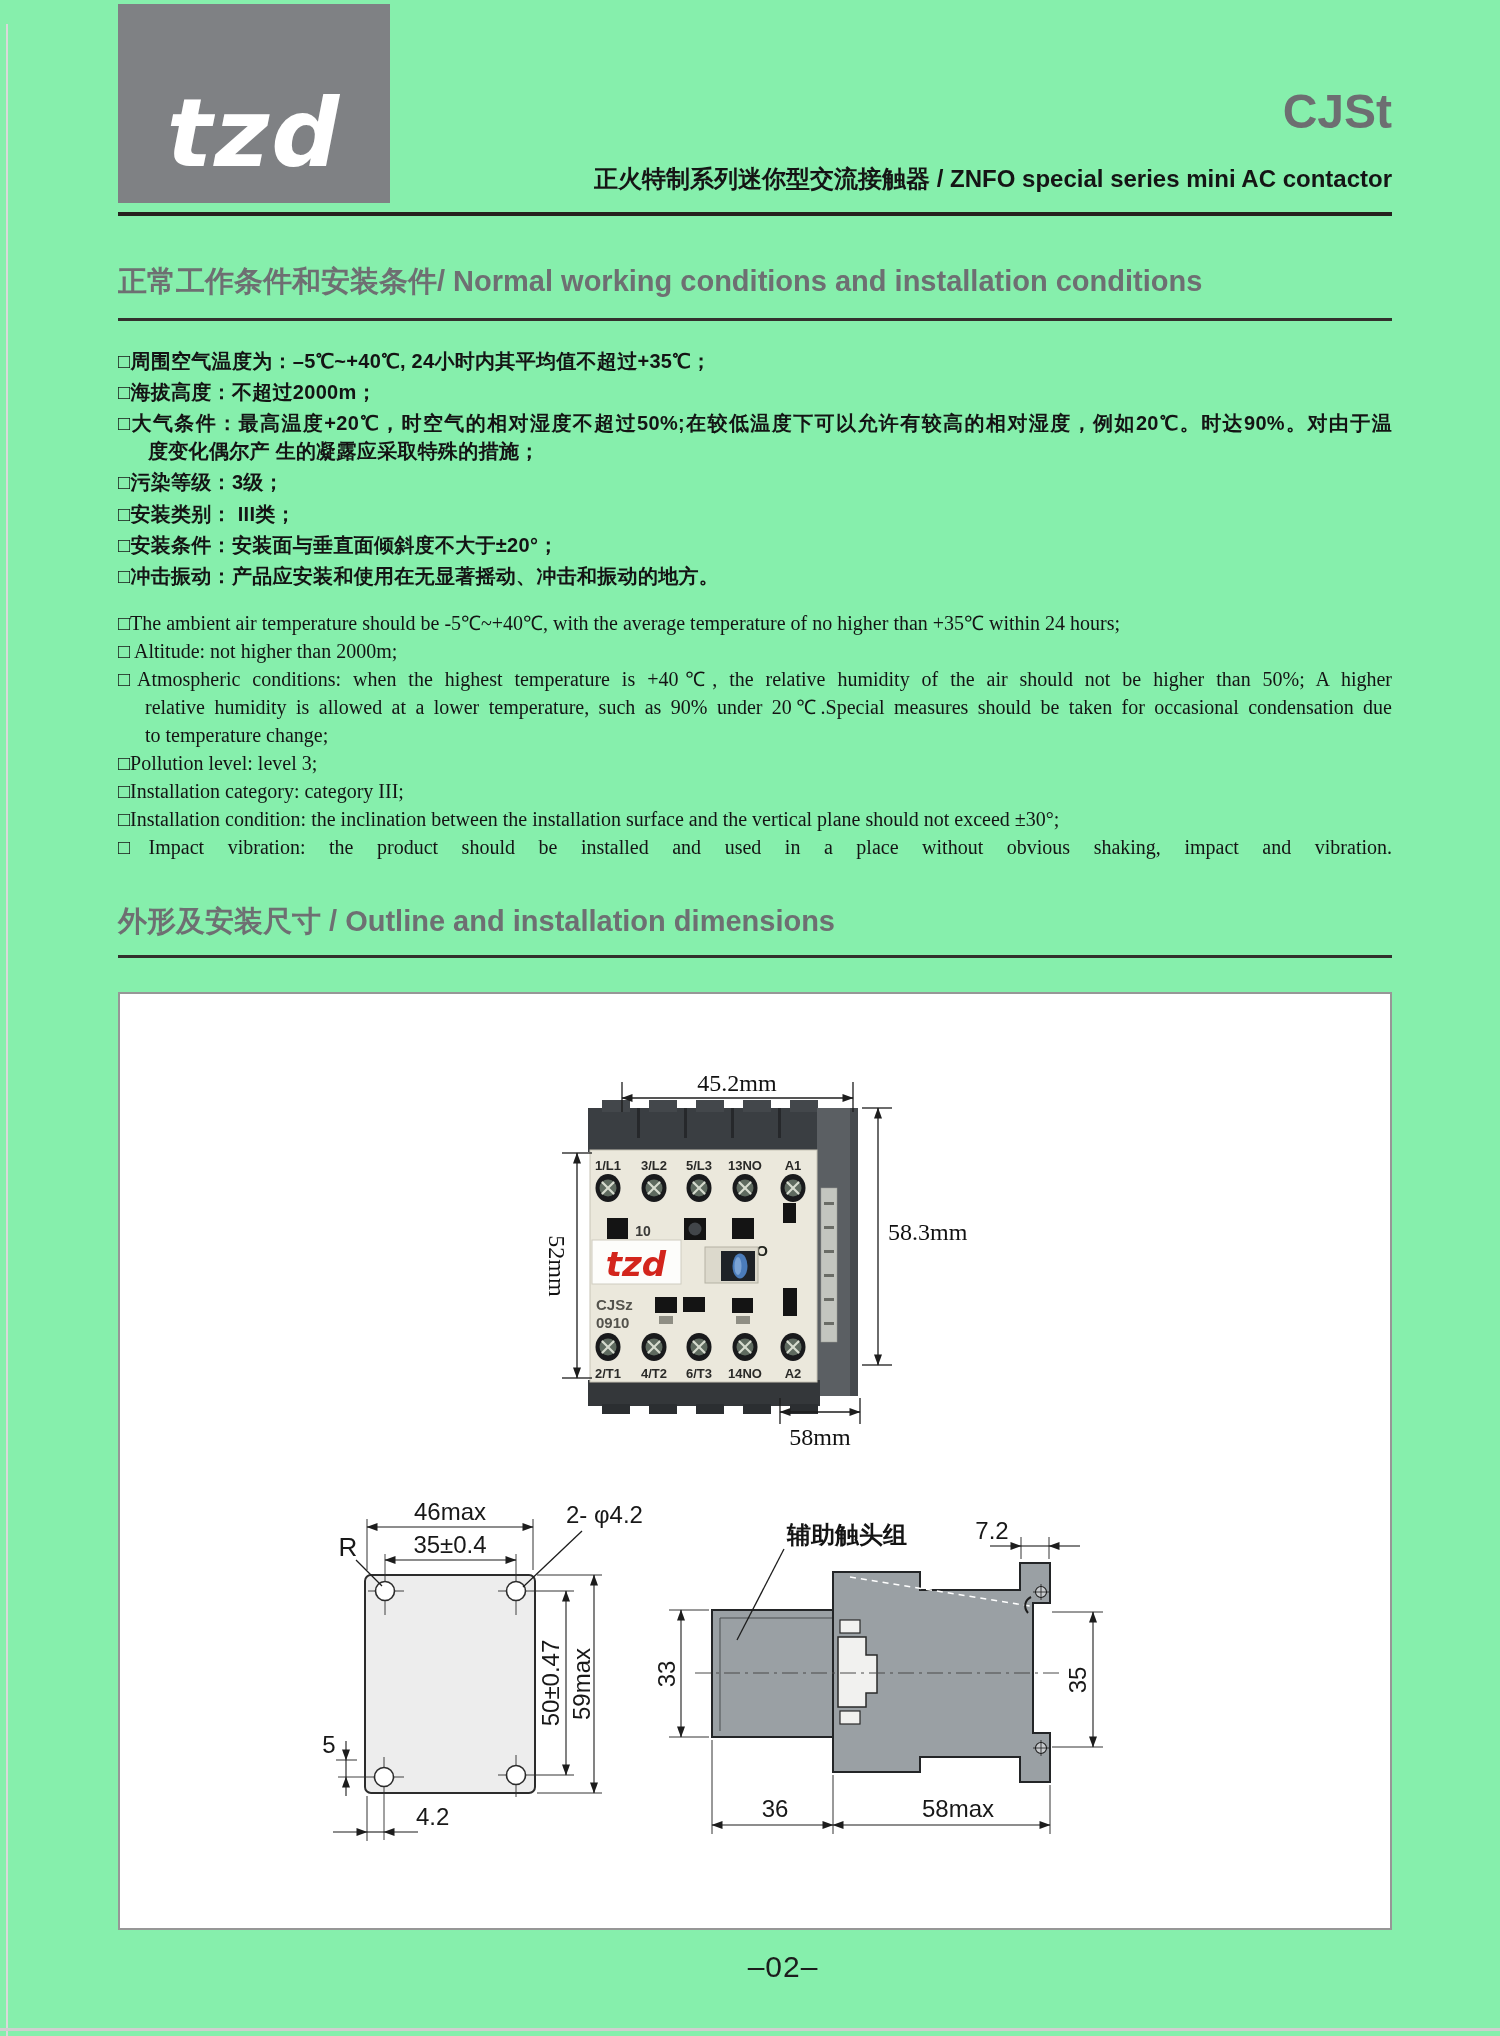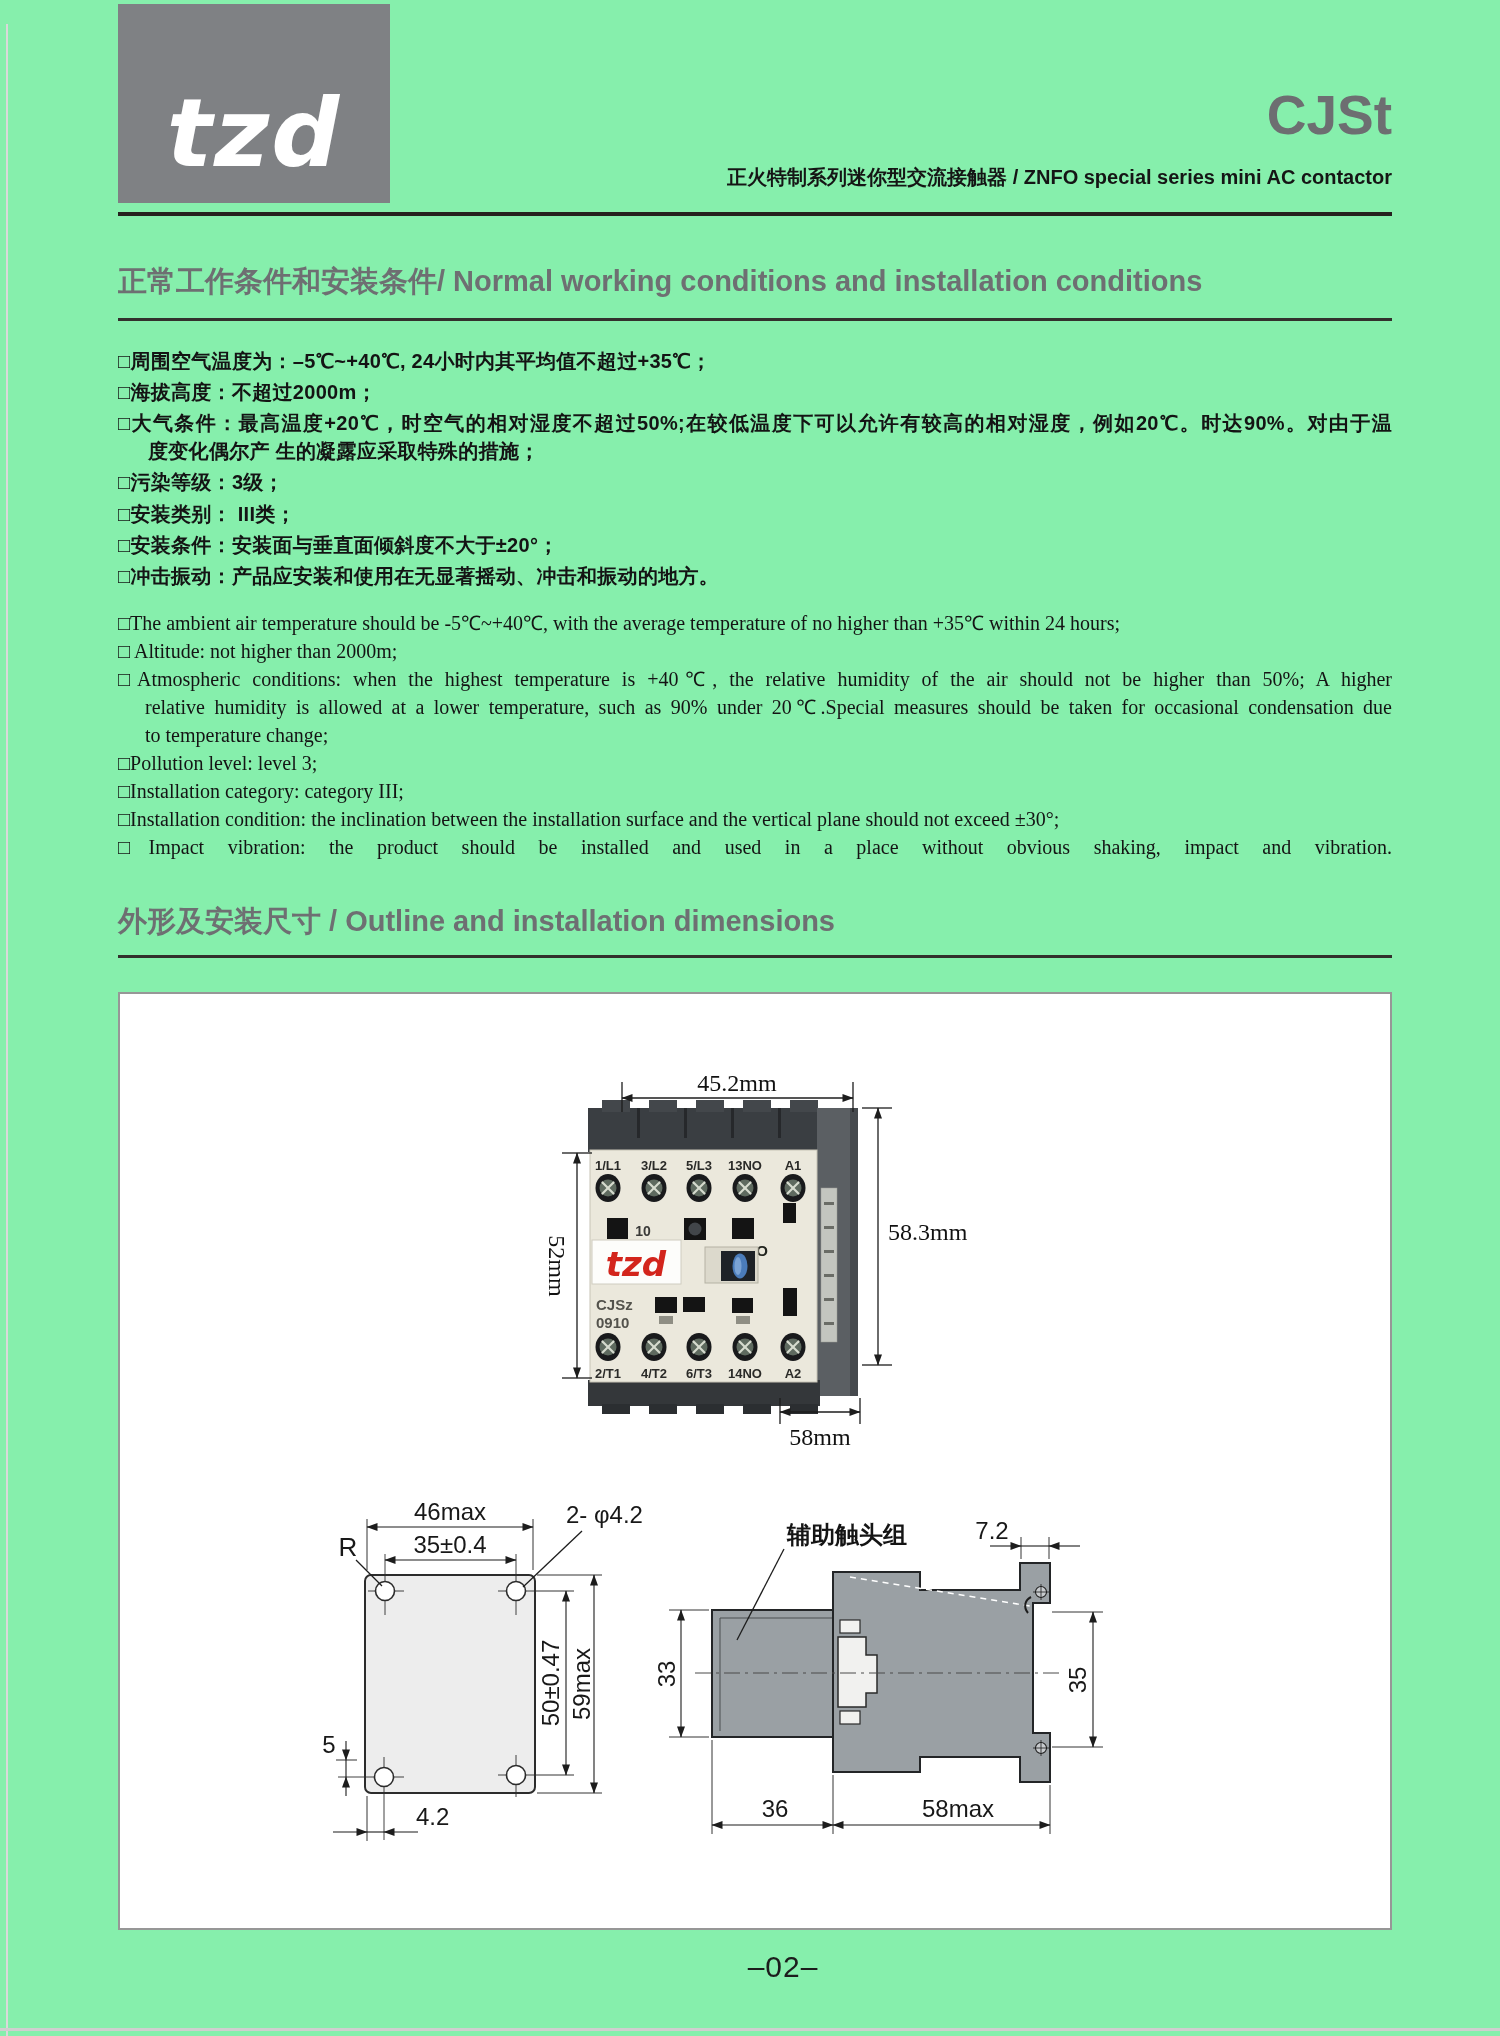--- a/index.html
+++ b/index.html
@@ -7,23 +7,23 @@
         font-family:"Liberation Sans",sans-serif;color:#111;}
   .abs{position:absolute;}
   
   #edge-left{left:6px;top:24px;width:2px;height:2012px;background:#d9d9d9;}
   #edge-bottom{left:0;top:2028px;width:1500px;height:3px;background:#cfcfcf;}
   
   #logo-box{left:118px;top:4px;width:272px;height:199px;background:#7f8184;
             display:flex;align-items:flex-end;justify-content:center;}
   #logo-text{font-family:"DejaVu Sans",sans-serif;font-style:italic;font-weight:bold;
              font-size:95px;line-height:1;color:#fff;padding-bottom:22px;letter-spacing:2px;}
-  #product-code{left:700px;top:88px;width:692px;text-align:right;font-size:55px;line-height:1;
+  #product-code{left:700px;top:88px;width:692px;text-align:right;font-size:48px;line-height:1;
                 font-weight:bold;color:#6d6e71;letter-spacing:0px;}
-  #subtitle{left:400px;top:166px;width:992px;text-align:right;font-size:20px;line-height:1.1;
+  #subtitle{left:400px;top:166px;width:992px;text-align:right;font-size:24px;line-height:1.1;
             font-weight:bold;color:#151515;}
   .rule{left:118px;width:1274px;background:#26221f;}
   #rule-header{top:212px;height:4px;}
   #rule-s1{top:318px;height:3px;background:#33302d;}
   #rule-s2{top:955px;height:3px;background:#33302d;}
   .section-title{left:118px;width:1274px;font-size:29px;font-weight:bold;color:#6e6f72;line-height:1.05;}
   #title-s1{top:266px;}
   #title-s2{top:906px;}
   
   .cn-line{left:118px;width:1274px;font-size:20px;font-weight:600;color:#141414;

